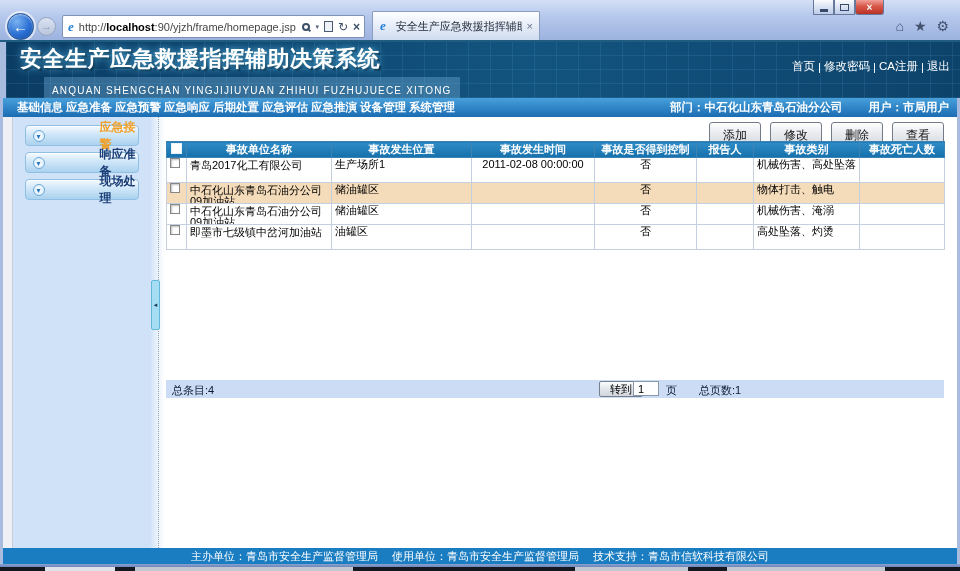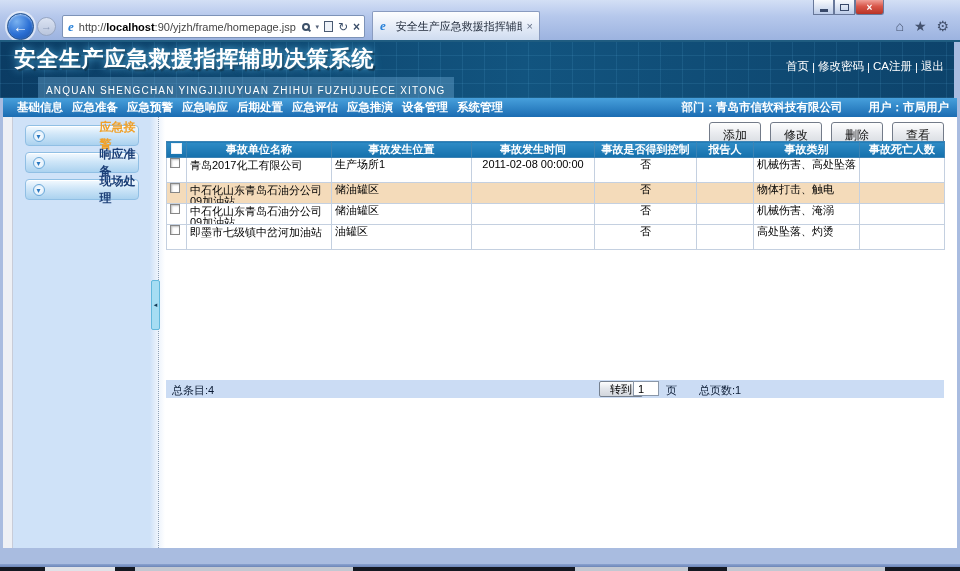--- a/index.html
+++ b/index.html
@@ -48,38 +48,38 @@
   .winbtns { position:absolute; left:813px; top:0; display:flex; }
   .wbtn { width:21px; height:15px; border:1px solid #68789a; border-top:none;
     background:linear-gradient(180deg,rgba(255,255,255,.85),rgba(188,203,230,.7));
     display:flex; align-items:center; justify-content:center; cursor:pointer; }
   .wbtn.close { width:29px; border-radius:0 0 3px 3px; color:#fff; font-size:10px; font-weight:bold;
     background:linear-gradient(180deg,#f0a098,#d9574a 45%,#b83325); }
   .g-min { width:8px; height:3px; background:#39496a; margin-top:6px; }
   .g-max { width:9px; height:7px; border:1px solid #39496a; background:transparent; }
 
   
-  .banner { position:absolute; left:0; top:42px; width:954px; height:56px; overflow:hidden;
+  .banner { position:absolute; left:6px; top:42px; width:954px; height:56px; overflow:hidden;
     background:
       repeating-linear-gradient(90deg, rgba(92,175,220,.14) 0 1px, transparent 1px 22px),
       repeating-linear-gradient(0deg, rgba(92,175,220,.14) 0 1px, transparent 1px 14px),
       linear-gradient(90deg,#0b3c64,#12547f 55%,#0d436b); }
   .sys-title { position:absolute; left:14px; top:2px; font-size:22px; font-weight:bold; color:#fff;
     letter-spacing:.5px; text-shadow:0 0 8px #5ec0f0, 2px 2px 1px #06263e; white-space:nowrap; }
   .sys-sub { position:absolute; left:38px; top:35px; font-size:10px; font-weight:normal; color:#fff;
     letter-spacing:1.2px; background:rgba(112,172,216,.4); padding:8px 8px; white-space:nowrap; }
   .hdr-links { position:absolute; right:10px; top:17px; font-size:11.5px; color:#fff;
     display:flex; gap:3px; align-items:center; }
   .hdr-links .lnk { cursor:pointer; }
 
   
   .menubar { position:absolute; left:3px; top:98px; width:954px; height:19px;
     background:linear-gradient(180deg,#47a0dc,#1b6cb2); display:flex; align-items:center;
     font-size:11.5px; font-weight:bold; color:#fff; }
-  .menu-items { display:flex; gap:9px; padding-left:14px; }
+  .menu-items { display:flex; gap:3px; padding-left:14px; }
   .menu-item { cursor:pointer; white-space:nowrap; }
   .menu-right { margin-left:auto; padding-right:8px; display:flex; gap:26px; white-space:nowrap; }
 
   
   .pbody { position:absolute; left:3px; top:117px; width:954px; height:431px; background:#fff; display:flex; }
   .gutter { width:10px; background:#eef0f5; border-right:1px solid #c8ccd8; }
   .sidebar { width:137px; background:#cfe2f8; padding-top:8px; }
   .side-btn { width:114px; height:21px; margin:0 auto 6px; border:1px solid #90bfe4; border-radius:4px;
     background:linear-gradient(180deg,#f4faff,#cfe6f8 45%,#abd2ef);
     display:flex; align-items:center; gap:7px; padding-left:7px; box-shadow:inset 0 1px 0 #fff; cursor:pointer; }
@@ -209,21 +209,21 @@
       <span class="menu-item">应急准备</span>
       <span class="menu-item">应急预警</span>
       <span class="menu-item">应急响应</span>
       <span class="menu-item">后期处置</span>
       <span class="menu-item">应急评估</span>
       <span class="menu-item">应急推演</span>
       <span class="menu-item">设备管理</span>
       <span class="menu-item">系统管理</span>
     </div>
     <div class="menu-right">
-      <span>部门：青岛市信软科技有限公司</span>
+      <span>部门：中石化山东青岛石油分公司</span>
       <span>用户：市局用户</span>
     </div>
   </div>
 
   <div class="pbody">
     <div class="gutter"></div>
 
     <div class="sidebar">
       <div class="side-btn active">
         <span class="side-ico">▾</span>
@@ -336,20 +336,23 @@
         <span class="pg-total">总条目:4</span>
         <button class="pg-goto">转到</button>
         <input class="pg-input" value="1" style="">
         <span class="pg-page">页</span>
         <span class="pg-pages">总页数:1</span>
       </div>
 
     </div>
   </div>
 
+  <div class="footer">
+    <span>主办单位：青岛市安全生产监督管理局　 使用单位：青岛市安全生产监督管理局　 技术支持：青岛市信软科技有限公司</span>
+  </div>
 
   <div class="winbottom"></div>
   <div class="taskbar">
     <span class="tk tk1"></span>
     <span class="tk tk2"></span>
     <span class="tk tk3"></span>
     <span class="tk tk4"></span>
   </div>
 
 </div>

